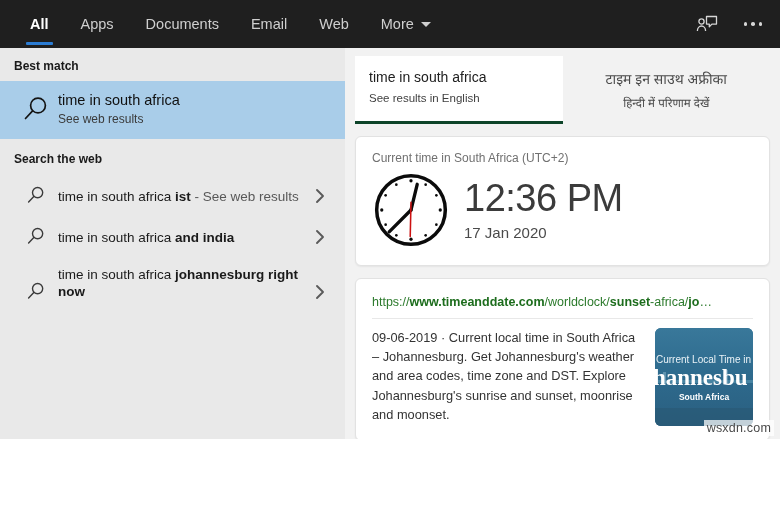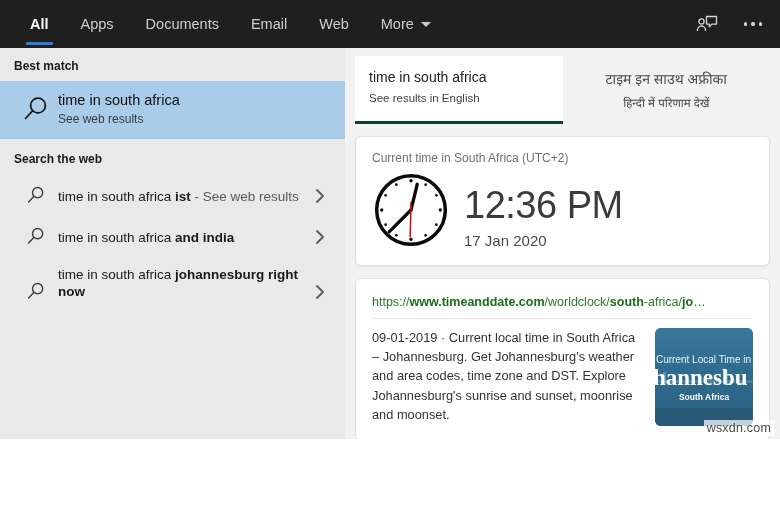--- a/index.html
+++ b/index.html
@@ -114,21 +114,21 @@
 
   .card {
     background: #ffffff;
     border: 1px solid #e2e2e2;
     border-radius: 6px;
     margin-top: 12px;
     box-shadow: 0 1px 2px rgba(0,0,0,0.06);
   }
   .clock-card { padding: 14px 16px 16px 16px; }
   .clock-head { font-size: 12px; color: #707070; }
-  .clock-body { display: flex; align-items: flex-end; margin-top: 6px; }
+  .clock-body { display: flex; align-items: center; margin-top: 6px; }
   .clock-face { flex: 0 0 78px; width: 78px; height: 78px; }
   .clock-info { margin-left: 14px; }
   .clock-time { font-size: 38px; color: #3b3b3b; letter-spacing: -0.5px; line-height: 1.05; }
   .clock-date { font-size: 15px; color: #4a4a4a; margin-top: 6px; }
 
   .result-card { padding: 12px 16px 14px 16px; }
   .res-title {
     font-size: 15.5px; color: #1a54c4; line-height: 1.27;
     cursor: default;
   }
@@ -319,24 +319,24 @@
             </svg>
           </div>
           <div class="clock-info">
             <div class="clock-time">12:36 PM</div>
             <div class="clock-date">17 Jan 2020</div>
           </div>
         </div>
       </div>
 
       <div class="card result-card">
-        <div class="res-url"><span>https://</span><b>www.timeanddate.com</b><span>/worldclock/</span><b>south</b><span>-africa/</span><b>jo</b><span>…</span></div>
+        <div class="res-url"><span>https://</span><b>www.timeanddate.com</b><span>/worldclock/</span><b>sunset</b><span>-africa/</span><b>jo</b><span>…</span></div>
         <div class="res-divider"></div>
         <div class="res-body">
-          <div class="res-snippet">09-01-2019 · Current local time in South Africa – Johannesburg. Get Johannesburg's weather and area codes, time zone and DST. Explore Johannesburg's sunrise and sunset, moonrise and moonset.</div>
+          <div class="res-snippet">09-06-2019 · Current local time in South Africa – Johannesburg. Get Johannesburg's weather and area codes, time zone and DST. Explore Johannesburg's sunrise and sunset, moonrise and moonset.</div>
           <div class="res-thumb">
             <svg width="98" height="98" viewBox="0 0 98 98" style="position:absolute;left:0;top:0;">
               <defs>
                 <linearGradient id="thumbg" x1="0" y1="0" x2="0" y2="1">
                   <stop offset="0%" stop-color="#39789a"></stop>
                   <stop offset="45%" stop-color="#2e6b8e"></stop>
                   <stop offset="100%" stop-color="#2a5f80"></stop>
                 </linearGradient>
               </defs>
               <rect x="0" y="0" width="98" height="98" fill="url(#thumbg)"></rect>

